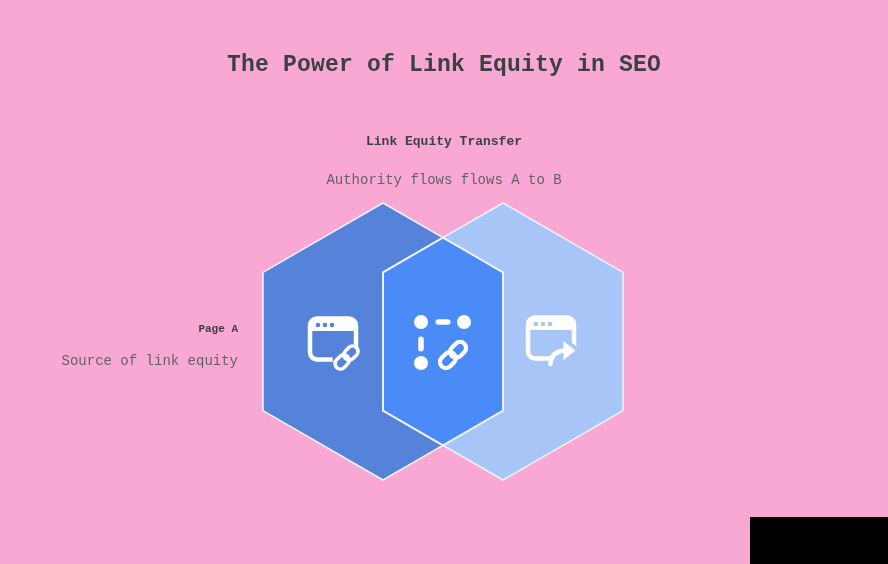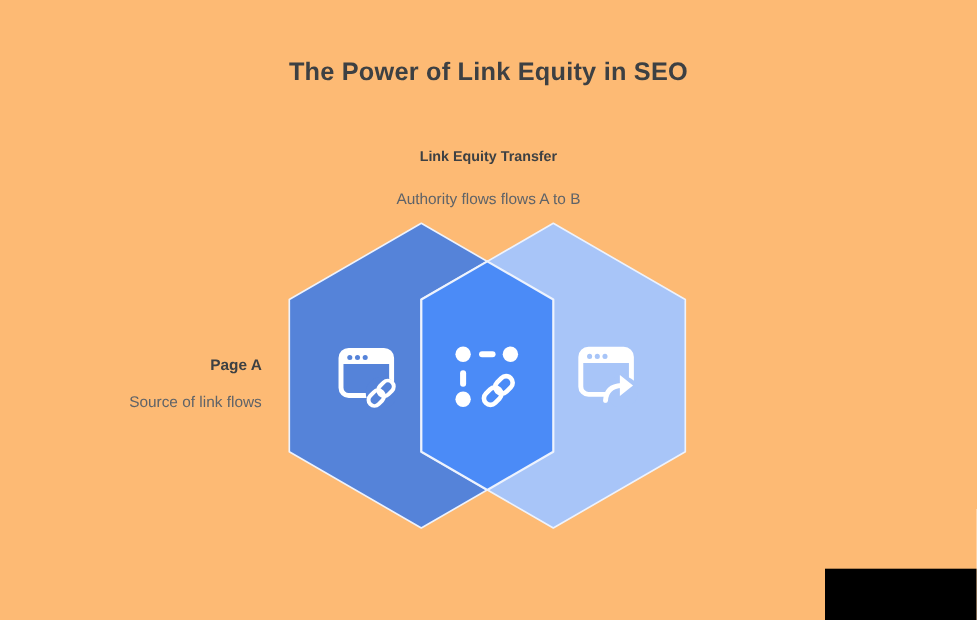--- a/index.html
+++ b/index.html
@@ -1,22 +1,22 @@
 <!DOCTYPE html>
 <html><head>
 <meta charset="utf-8">
 <style>
   html, body { margin: 0; padding: 0; background: #ffffff; }
   .canvas {
     position: relative;
     width: 888px;
     height: 564px;
-    background: #fdba74;
+    background: #f9a8d4;
     overflow: hidden;
-    font-family: Liberation Sans, sans-serif;
+    font-family: Liberation Mono, monospace;
   }
   .title {
     position: absolute;
     left: 0; right: 0; top: 52px;
     margin: 0;
     text-align: center;
     font-size: 23px;
     font-weight: 700;
     letter-spacing: 0.2px;
   }
@@ -33,21 +33,21 @@
     margin-top: 23px;
     font-size: 14px;
     font-weight: 400;
   }
   .hexes {
     position: absolute;
     left: 0; top: 0;
     width: 888px; height: 564px;
   }
   .side-label { position: absolute; top: 323px; width: 220px; }
-  .side-label .heading { font-size: 14px; font-weight: 700; }
+  .side-label .heading { font-size: 11px; font-weight: 700; }
   .side-label .subheading { margin-top: 18px; font-size: 14px; font-weight: 400; }
   .label-a { right: 650px; text-align: right; }
   .label-b { left: 650px; text-align: left; }
   .icon { position: absolute; }
   .icon-left   { left: 306px; top: 315px; width: 56px; height: 56px; }
   .icon-center { left: 409px; top: 310px; width: 66px; height: 66px; }
   .icon-right  { left: 524px; top: 314px; width: 56px; height: 56px; }
   .icon .white-fill   { fill: #ffffff; }
   .icon .white-stroke { fill: none; stroke: #ffffff; }
   .watermark {
@@ -107,19 +107,19 @@
     <circle cx="26" cy="10" r="2.3" fill="#a8c5f8"></circle>
     <circle cx="41.5" cy="42" r="14.5" fill="#a8c5f8"></circle>
     <g>
       <path class="white-stroke" d="M26.5 50 C27 41.5 32 37 41 36.5" stroke-width="4.5" stroke-linecap="round"></path>
       <polygon class="white-fill" points="39.5,27 51.5,36.5 39.5,46"></polygon>
     </g>
   </svg>
 
   <div class="side-label label-a">
     <div class="heading" style="color: rgb(61, 64, 67);">Page A</div>
-    <div class="subheading" style="color: rgb(95, 99, 104);">Source of link flows</div>
+    <div class="subheading" style="color: rgb(95, 99, 104);">Source of link equity</div>
   </div>
 
 
   <div class="watermark" style="background: rgb(0, 0, 0);"></div>
 
 </div>
 
 </body></html>

